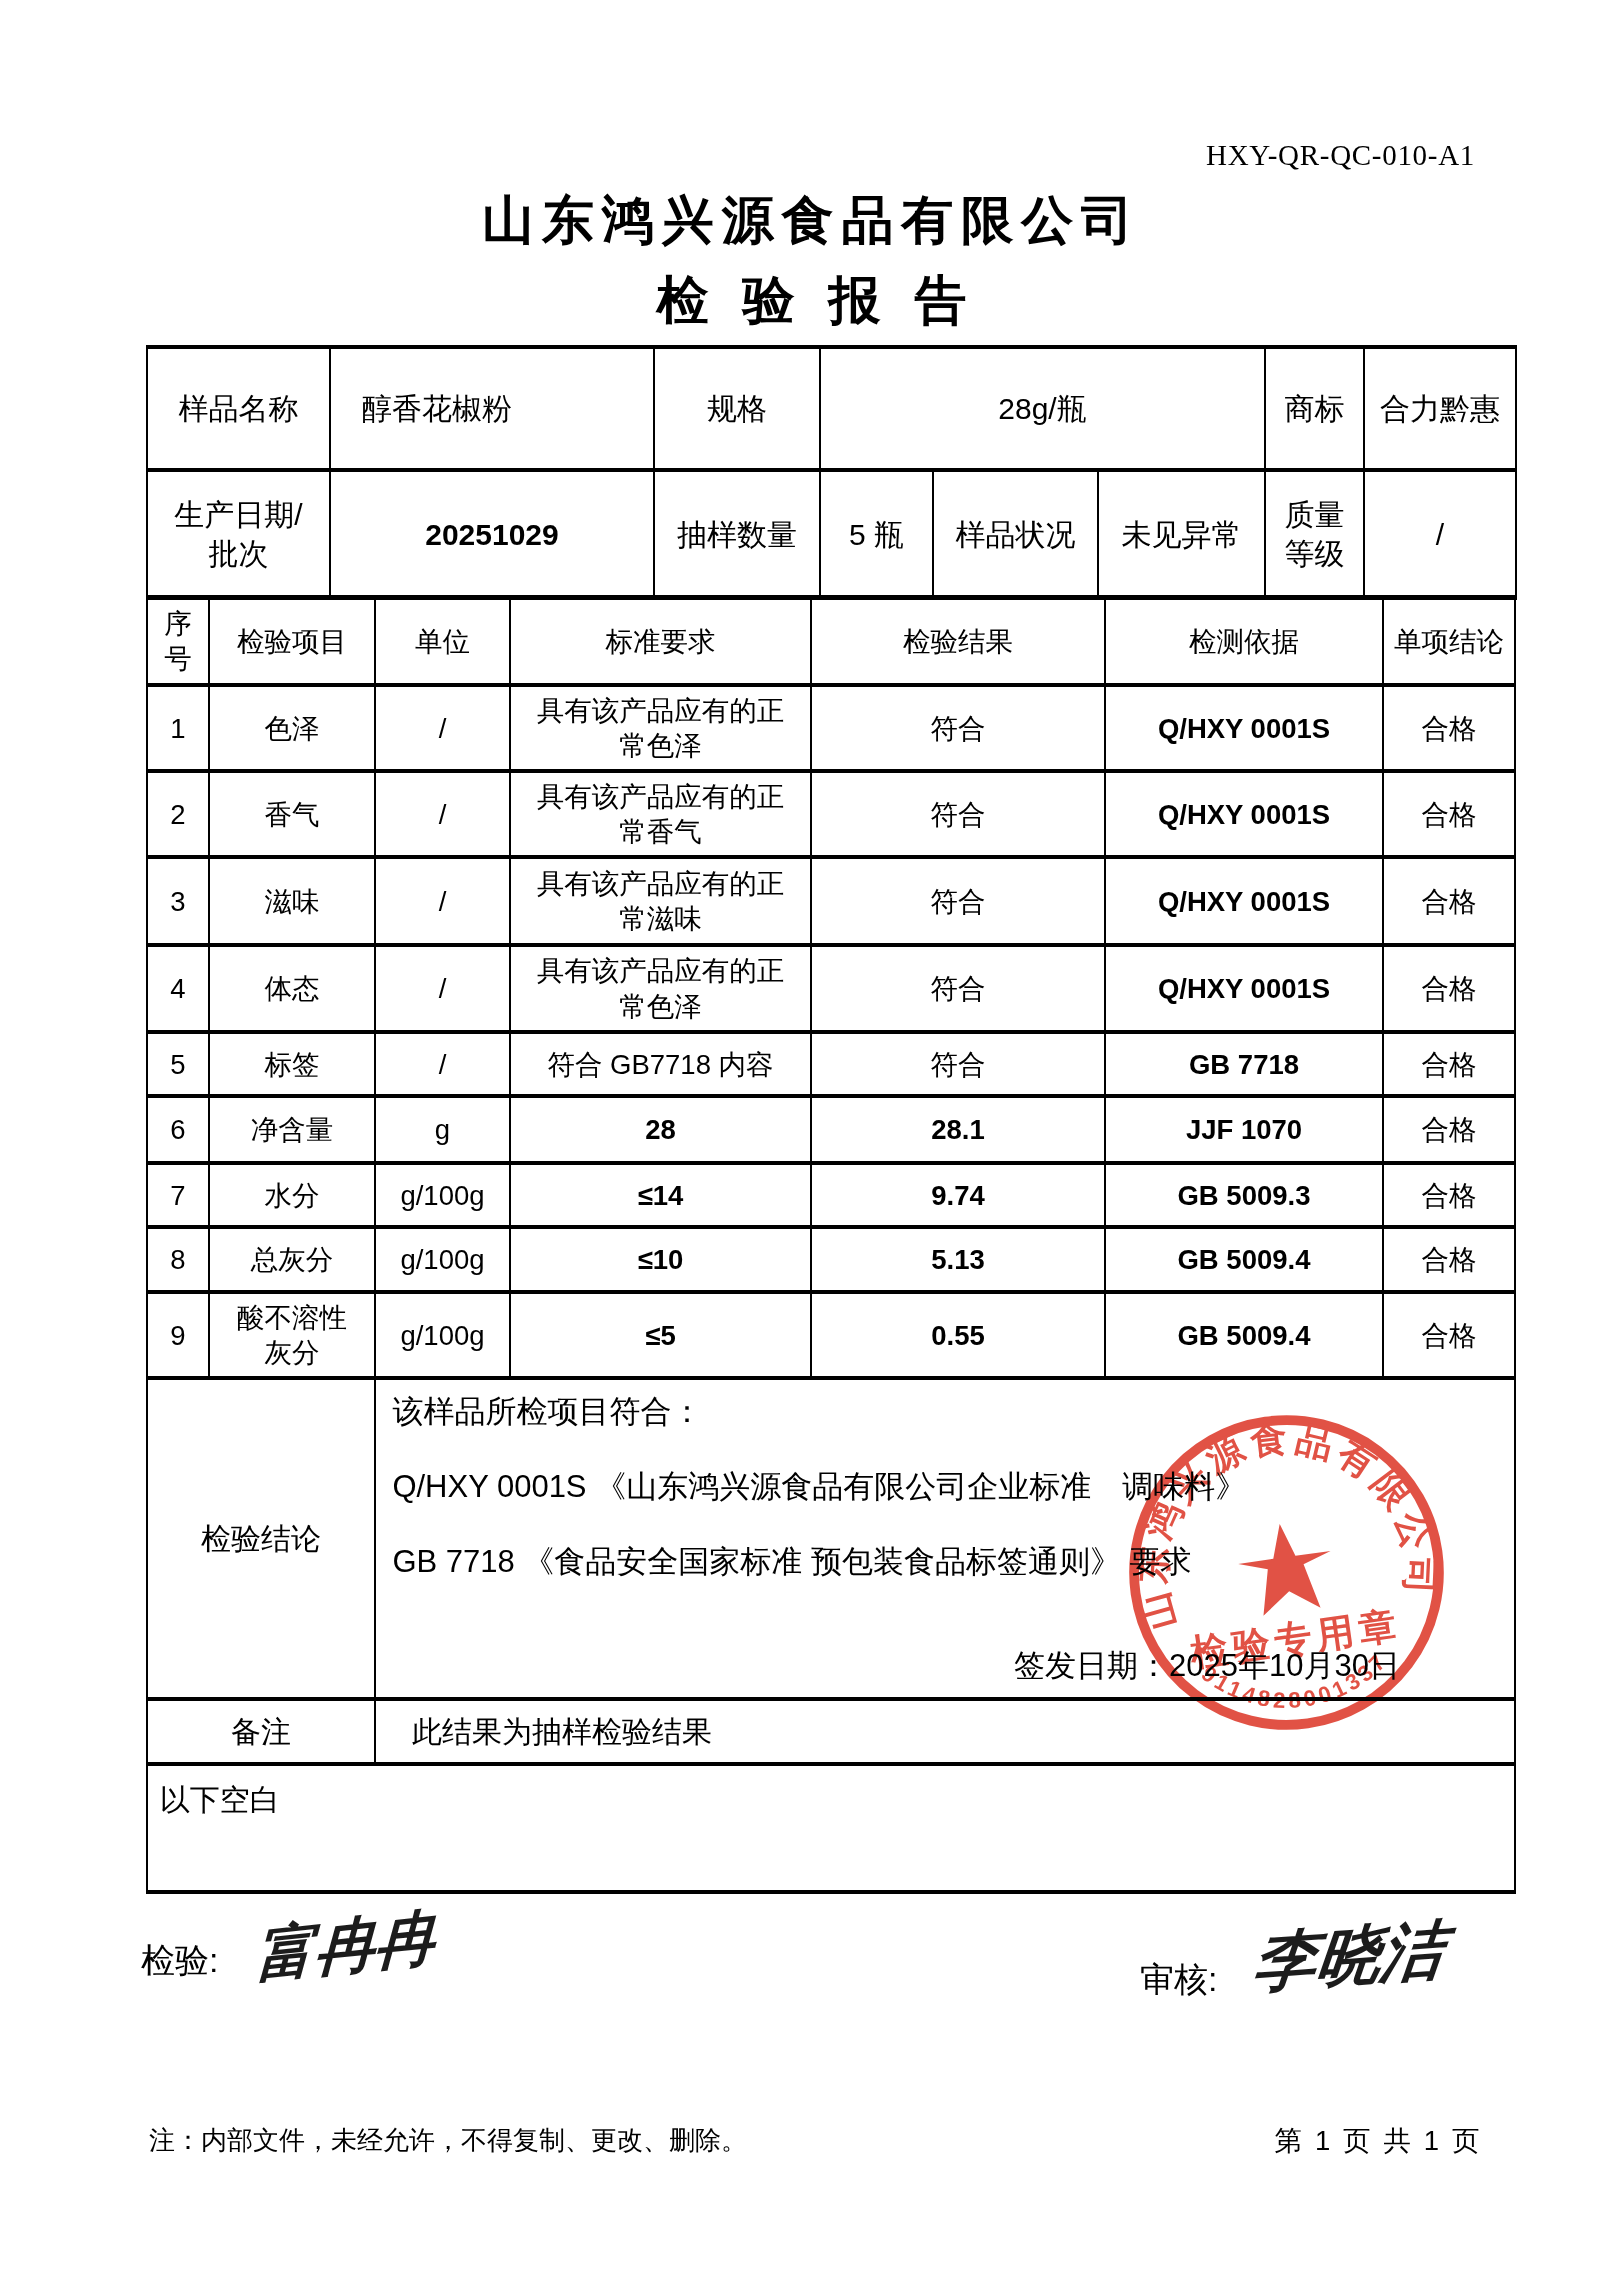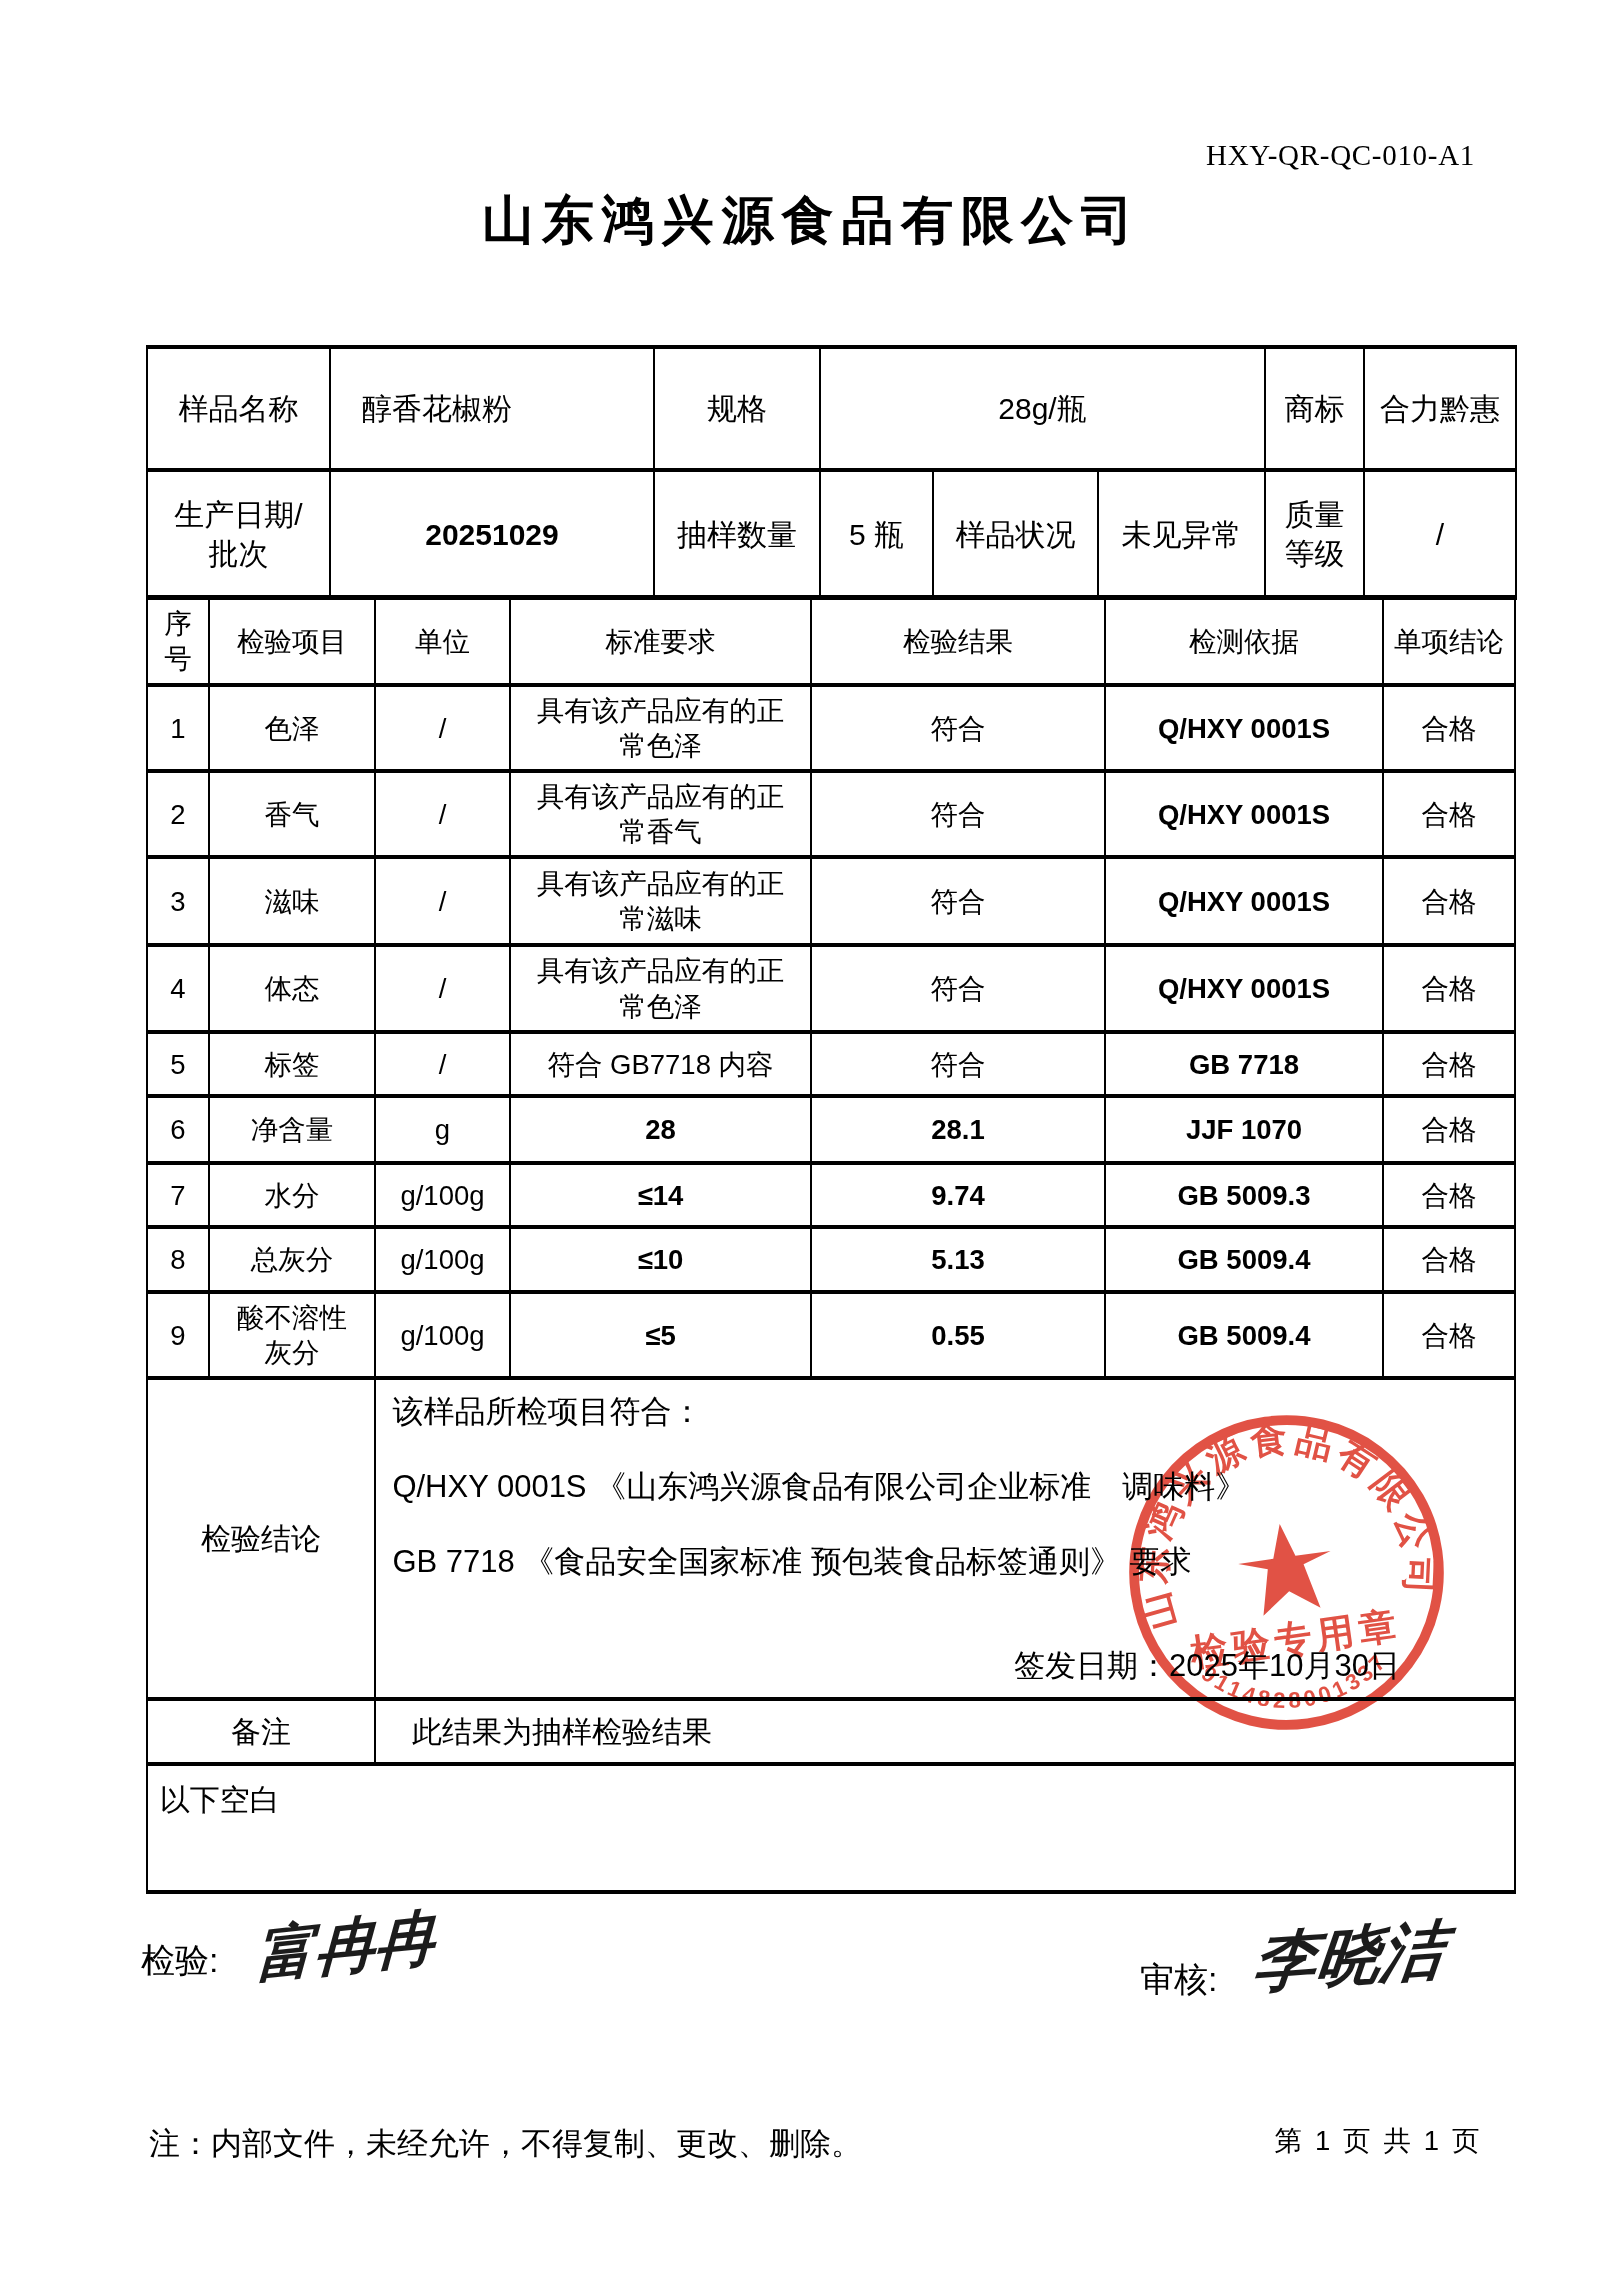--- a/index.html
+++ b/index.html
@@ -52,30 +52,31 @@
     mix-blend-mode:multiply;opacity:0.88;
   }
   .sig-label{position:absolute;font-size:34px;}
   .sig{
     position:absolute;
     font-family:"DejaVu Serif",serif;font-style:italic;font-weight:600;
     color:#1c1c1c;white-space:nowrap;
   }
   .sig-inspector{left:255px;top:1907px;font-size:60px;transform:rotate(-6deg) skewX(-8deg);}
   .sig-reviewer{left:1253px;top:1913px;font-size:64px;transform:rotate(-4deg) skewX(-10deg);}
-  .footer-note{position:absolute;left:149px;top:2123px;font-size:31px;}
+  .footer-note{position:absolute;left:149px;top:2123px;font-size:26px;}
   .footer-page{position:absolute;right:141px;top:2123px;font-size:27.5px;letter-spacing:2.6px;}
 </style>
 </head>
 <body>
 
 <div class="page">
 
   <div class="doc-code">HXY-QR-QC-010-A1</div>
   <h1 class="title">山东鸿兴源食品有限公司</h1>
+  <h2 class="subtitle">检验报告</h2>
 
   <div class="tables">
 
     <table class="bandA">
       <colgroup>
         <col style="width:183px">
           <col style="width:324px">
           <col style="width:166px">
           <col style="width:113px">
         <col style="width:165px">

